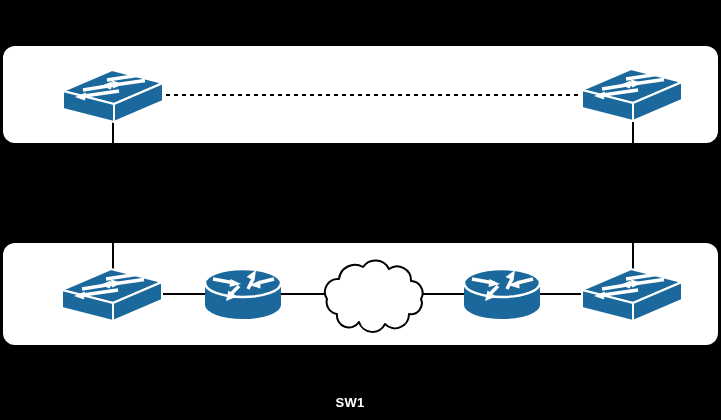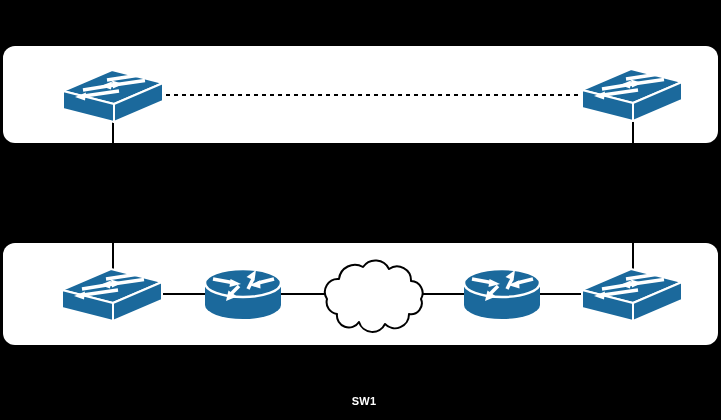--- a/index.html
+++ b/index.html
@@ -33,25 +33,25 @@
   }
   .dev-sw-tl { left: 61px;  top: 66px;  }
   .dev-sw-tr { left: 580px; top: 65px;  }
   .dev-sw-bl { left: 60px;  top: 265px; }
   .dev-sw-br { left: 580px; top: 265px; }
   .dev-rt-l  { left: 203px; top: 267px; }
   .dev-rt-r  { left: 462px; top: 267px; }
   .dev-cloud { left: 317px; top: 257px; }
   .device-label {
     position: absolute;
-    left: 364px;
+    left: 350px;
     top: 395px;
     transform: translateX(-50%);
     color: var(--label, #fff);
-    font-size: 11px;
+    font-size: 13px;
     font-weight: 700;
     letter-spacing: 0.2px;
     white-space: nowrap;
     text-align: center;
   }
 </style>
 </head>
 <body>
 
 <svg width="0" height="0" style="position:absolute" aria-hidden="true">

